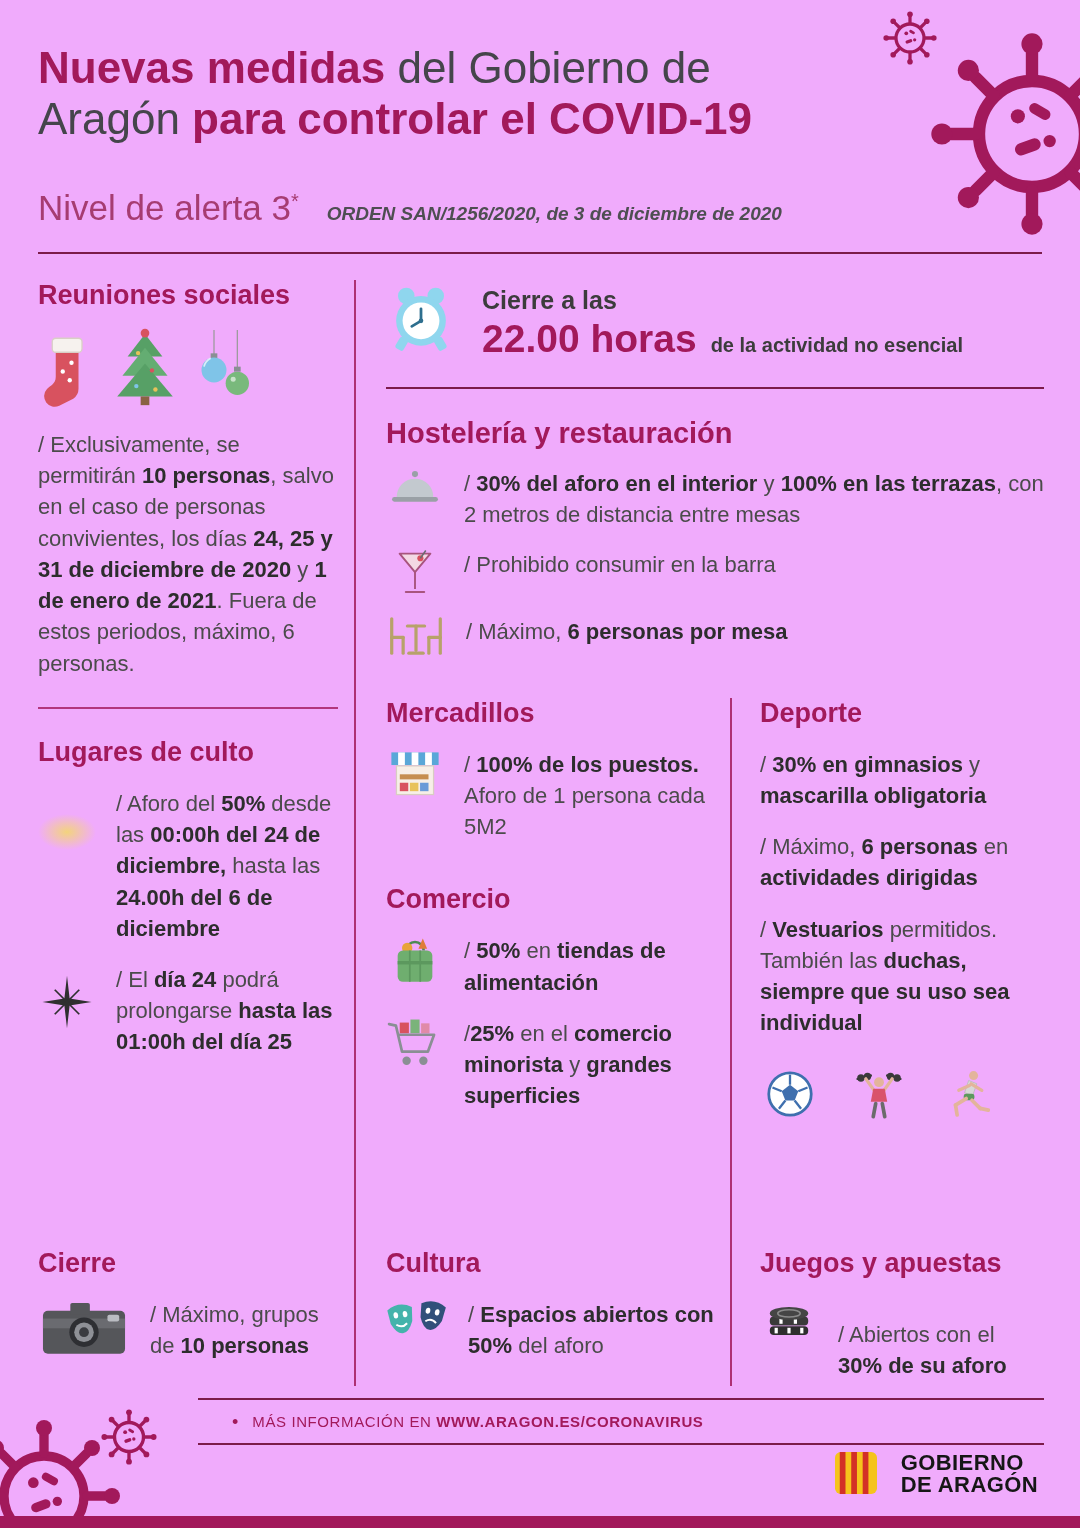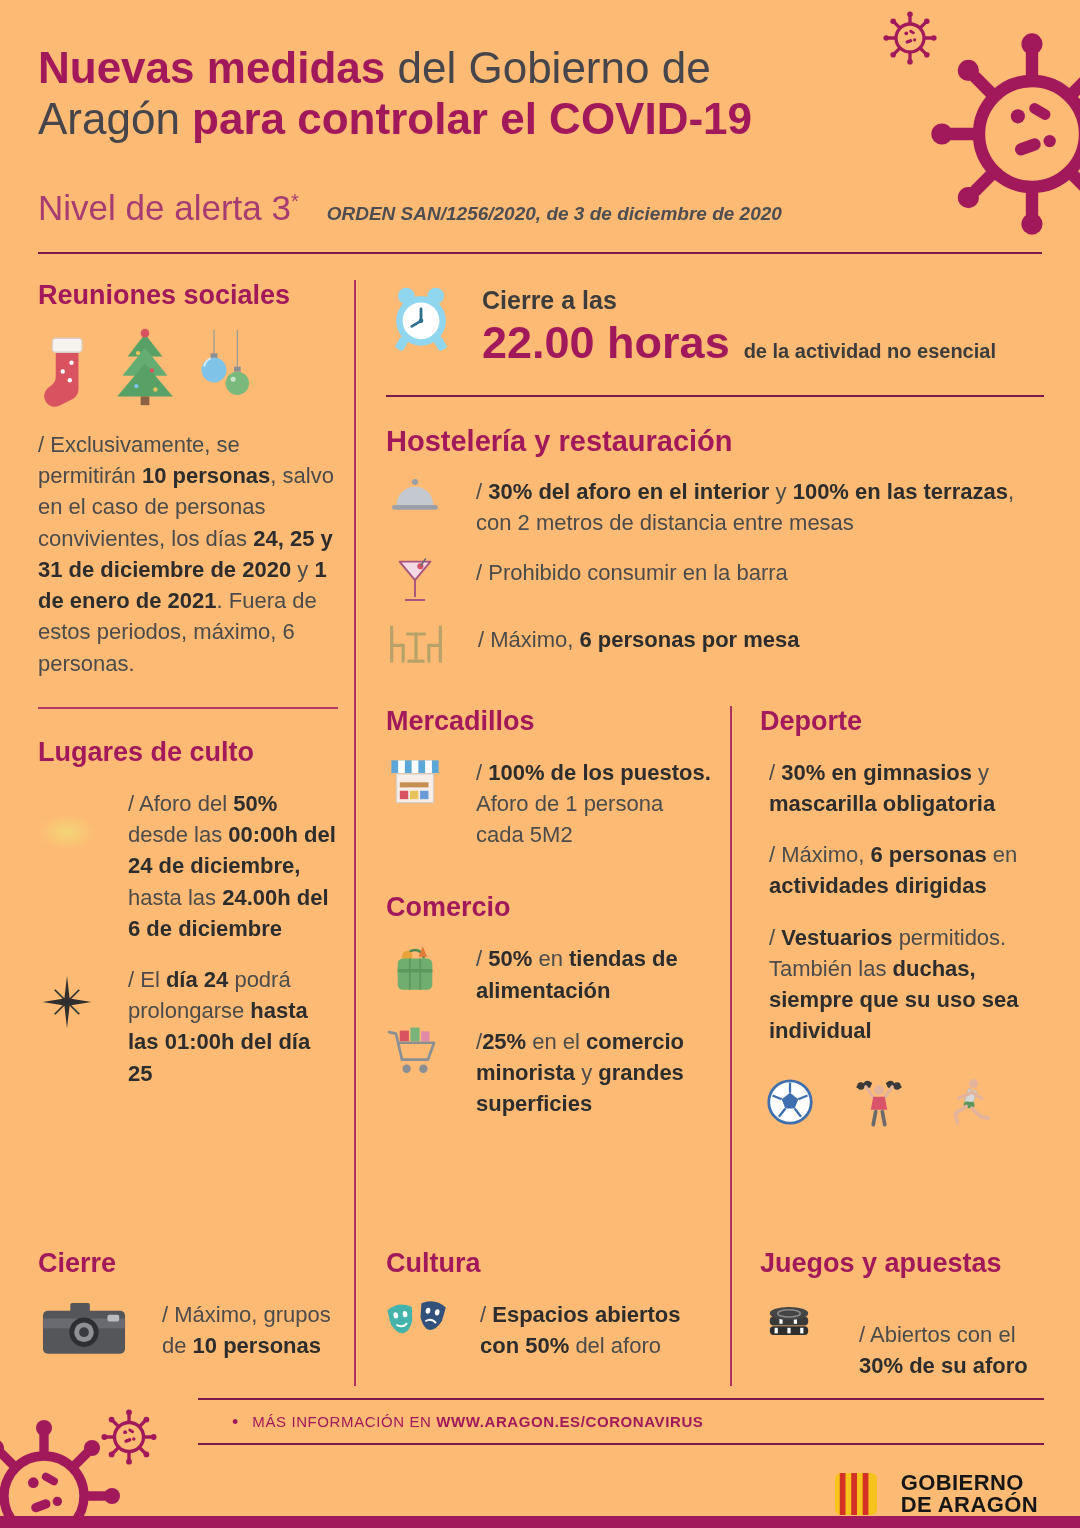--- a/index.html
+++ b/index.html
@@ -6,81 +6,81 @@
   :root{
     --accent:#a2195b;
     --accent-dark:#7c1b49;
     --alert:#a63c72;
     --text:#4b4b4b;
     --bold:#2d2d2d;
   }
   body{ font-family:"Liberation Sans", sans-serif; background:#ffffff; }
   .page{
     position:relative; width:1080px; height:1528px; overflow:hidden;
-    background:#fdba74; margin:0 auto;
+    background:#f0abfc; margin:0 auto;
   }
   
   header{ position:relative; padding:42px 38px 0 38px; }
   h1{ font-size:44px; color:#45454b; font-weight:400; line-height:1.16; max-width:900px; }
   h1 .b{ font-weight:700; }
   h1 .a{ color:var(--accent); }
   .alert-row{ display:flex; align-items:baseline; margin-top:44px; }
   .alert-level{ font-size:35px; color:var(--alert); font-weight:400; }
   .alert-mark{ font-size:20px; color:var(--alert); position:relative; top:-12px; }
   .order-ref{ font-size:19px; font-style:italic; font-weight:700; color:#4e4e52; margin-left:28px; }
   .header-rule{ margin-top:24px; height:2px; background:var(--accent-dark); }
   
   .content{ display:flex; padding:26px 36px 0 38px; height:1132px; }
   .col-left{ flex:0 0 300px; display:flex; flex-direction:column; }
   .main-vrule{ flex:0 0 2px; background:var(--accent); opacity:.85; margin-left:16px; }
   .col-right{ flex:1; padding-left:30px; display:flex; flex-direction:column;justify-content:flex-end; }
   h2{ font-size:27px; color:var(--accent); font-weight:700; }
   p.rich, .rich{ font-size:22px; line-height:1.42; color:var(--text); }
   .rich .b{ font-weight:700; color:var(--bold); }
   .h-divider{ height:2px; background:var(--accent); opacity:.8; margin:28px 0; }
-  .item{ display:flex; gap:32px; margin-top:20px; }
+  .item{ display:flex; gap:20px; margin-top:20px; }
   .item .icon{ flex:0 0 58px; display:flex; justify-content:center; align-items:flex-start; }
   .item p{ flex:1; }
   
   .xmas-row{ display:flex; gap:16px; align-items:flex-end; margin:16px 0 22px 2px; }
   .glow{ width:58px; height:36px; border-radius:50%;
          background:radial-gradient(closest-side, rgba(243,214,118,.95), rgba(243,214,118,0));
          margin-top:26px; }
   .bottom-block{ margin-top:auto; height:138px; }
   .bottom-block h2{ margin-bottom:8px; }
   .turismo-item .icon{ flex:0 0 92px; }
   
   .closing{ display:flex; gap:26px; align-items:flex-start; margin-top:4px; }
   .closing .icon{ flex:0 0 70px; }
   .closing-intro{ font-size:25px; font-weight:700; color:#3c3c3c; margin-top:2px; }
   .closing-line2{ display:flex; align-items:baseline; gap:14px; margin-top:2px; }
-  .closing-time{ font-size:45px; font-weight:700; color:var(--accent); }
+  .closing-time{ font-size:39px; font-weight:700; color:var(--accent); }
   .closing-suffix{ font-size:20px; font-weight:700; color:#3c3c3c; }
   .h-rule{ height:2px; background:var(--accent-dark); margin:26px 0 28px 0; }
   .hosteleria .item{ margin-top:18px; }
   .hosteleria h2{ font-size:29px; }
   
   .two-cols{ flex:1; display:flex; margin-top:42px; }
   .col-mid{ flex:0 0 330px; display:flex; flex-direction:column; }
   .sub-vrule{ flex:0 0 2px; background:var(--accent); opacity:.85; margin-left:14px; }
   .col-sub{ flex:1; padding-left:28px; display:flex; flex-direction:column; }
   .comercio{ margin-top:42px; }
   .comercio h2{ margin-bottom:2px; }
-  .deporte p.rich{ margin-top:20px;margin-left:9px; }
+  .deporte p.rich{ margin-top:20px; }
   .sports-row{ display:flex; gap:42px; margin-top:30px; padding-left:6px; align-items:center; }
   
   .info-bar{
     position:absolute; left:198px; right:36px; top:1398px;
     border-top:2px solid var(--accent-dark); border-bottom:2px solid var(--accent-dark);
     padding:11px 0 11px 34px; display:flex; align-items:center; gap:14px;
   }
   .info-bar .bullet{ color:var(--accent); font-size:18px; line-height:1; }
   .info-bar .rich{ font-size:15px; letter-spacing:.6px; color:var(--accent); }
   .info-bar .rich .b{ color:var(--accent); font-weight:700; }
-  .logo-row{ position:absolute; right:42px; top:1452px; display:flex; gap:24px; align-items:center;margin-top:20px; }
+  .logo-row{ position:absolute; right:42px; top:1452px; display:flex; gap:24px; align-items:flex-start; }
   .logo-text{ font-size:22px; font-weight:700; color:#161616; line-height:1.02; letter-spacing:.4px; }
   .bottom-bar{ position:absolute; left:0; right:0; bottom:0; height:12px; background:var(--accent); }
   
   .virus{ position:absolute; color:var(--accent); }
   .v-top-small{ top:10px; right:142px; width:56px; height:56px; }
   .v-top-big{ top:28px; right:-58px; width:212px; height:212px; }
   .v-bot-big{ bottom:-48px; left:-36px; width:160px; height:160px; }
   .v-bot-small{ bottom:62px; left:100px; width:58px; height:58px; }
   .virus svg{ width:100%; height:100%; }
   .icon svg{ display:block; }

